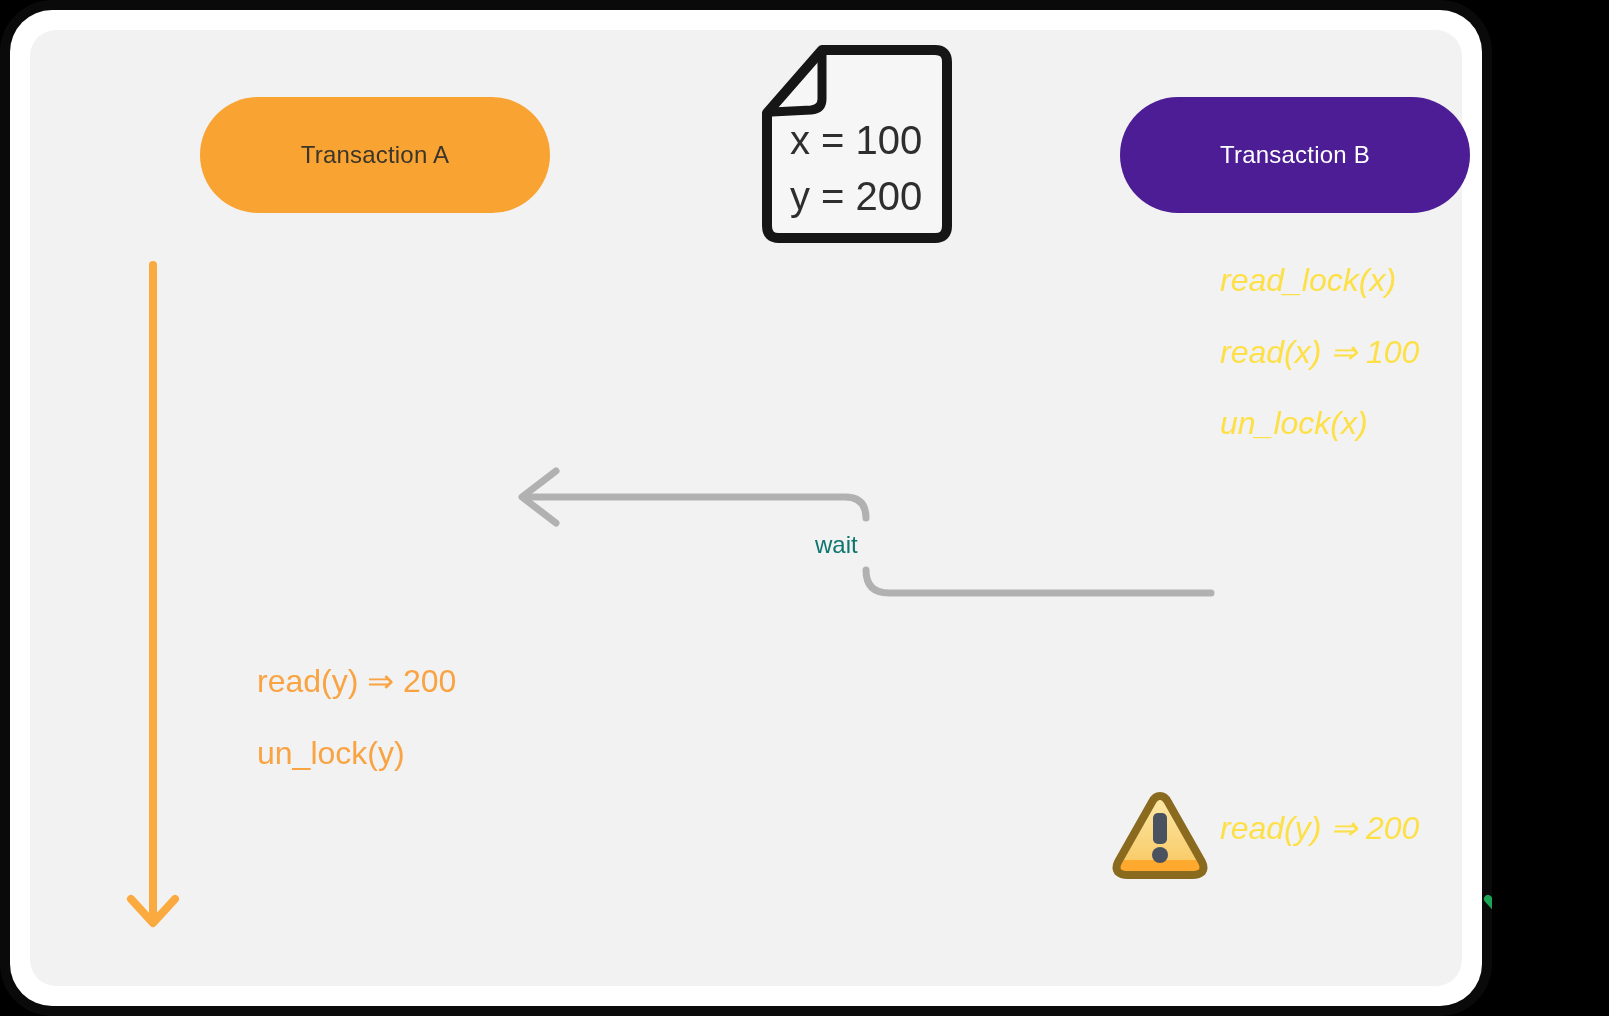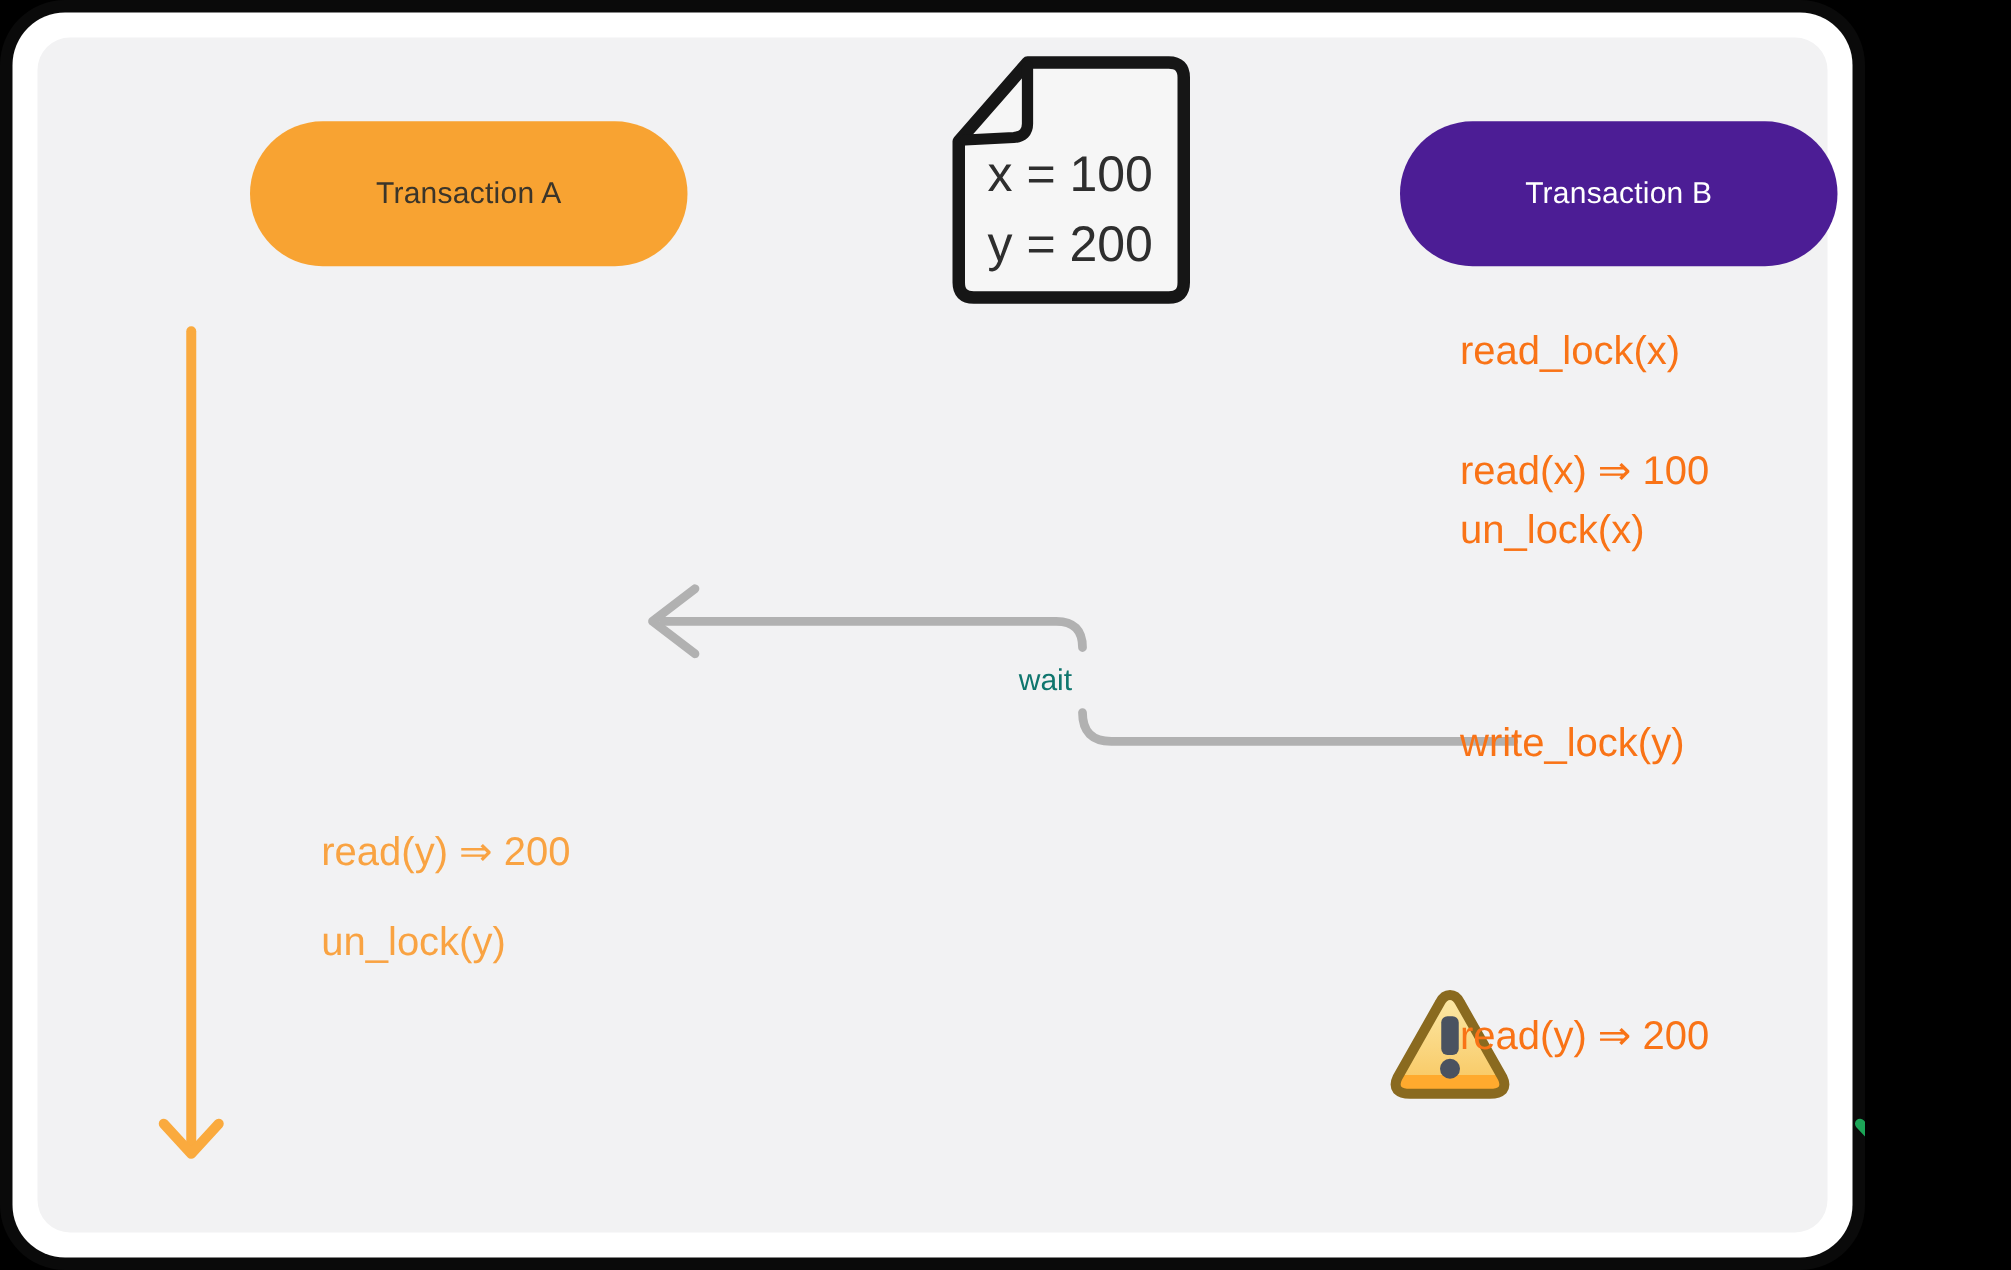--- a/index.html
+++ b/index.html
@@ -14,23 +14,23 @@
 
   .pill{
     position:absolute;width:350px;height:116px;border-radius:58px;
     display:flex;align-items:center;justify-content:center;
     font-size:24px;letter-spacing:0.2px;
   }
   .pill-a{left:200px;top:97px;background:#F8A332;color:#3B352A;}
   .pill-b{left:1120px;top:97px;background:#4c1d95;color:#FFFFFF;}
 
   .op{position:absolute;font-size:32px;line-height:40px;white-space:nowrap;}
-  .op-green{color:#f97316;left:1168px;}
+  .op-green{color:#fde047;left:1220px;font-style:italic;}
   .op-orange{color:#F9A342;left:257px;}
-  .g1{top:260px;} .g2{top:332px;margin-top:24px;} .g3{top:403px;} .g4{top:574px;} .g5{top:808px;}
+  .g1{top:260px;} .g2{top:332px;} .g3{top:403px;} .g4{top:574px;} .g5{top:808px;}
   .a1{top:475px;} .a2{top:661px;} .a3{top:733px;}
 
   .doc-text{position:absolute;left:790px;font-size:40px;line-height:42px;color:#2E2E2E;font-weight:500;}
   .doc-line1{top:119px;} .doc-line2{top:175px;}
 
   .wait-label{
     position:absolute;left:815px;top:531px;width:100px;text-align:left;
     font-size:24px;color:#0f766e;
   }
 </style>
@@ -88,20 +88,19 @@
   <div class="pill pill-b">
     <span>Transaction B</span>
   </div>
 
   <div class="doc-text doc-line1">x = 100</div>
   <div class="doc-text doc-line2">y = 200</div>
 
   <div class="op op-green g1">read_lock(x)</div>
   <div class="op op-green g2">read(x) ⇒ 100</div>
   <div class="op op-green g3">un_lock(x)</div>
-  <div class="op op-green g4">write_lock(y)</div>
   <div class="op op-green g5">read(y) ⇒ 200</div>
 
   <div class="op op-orange a2">read(y) ⇒ 200</div>
   <div class="op op-orange a3">un_lock(y)</div>
 
   <div class="wait-label">wait</div>
 </div>
 
 </body></html>

